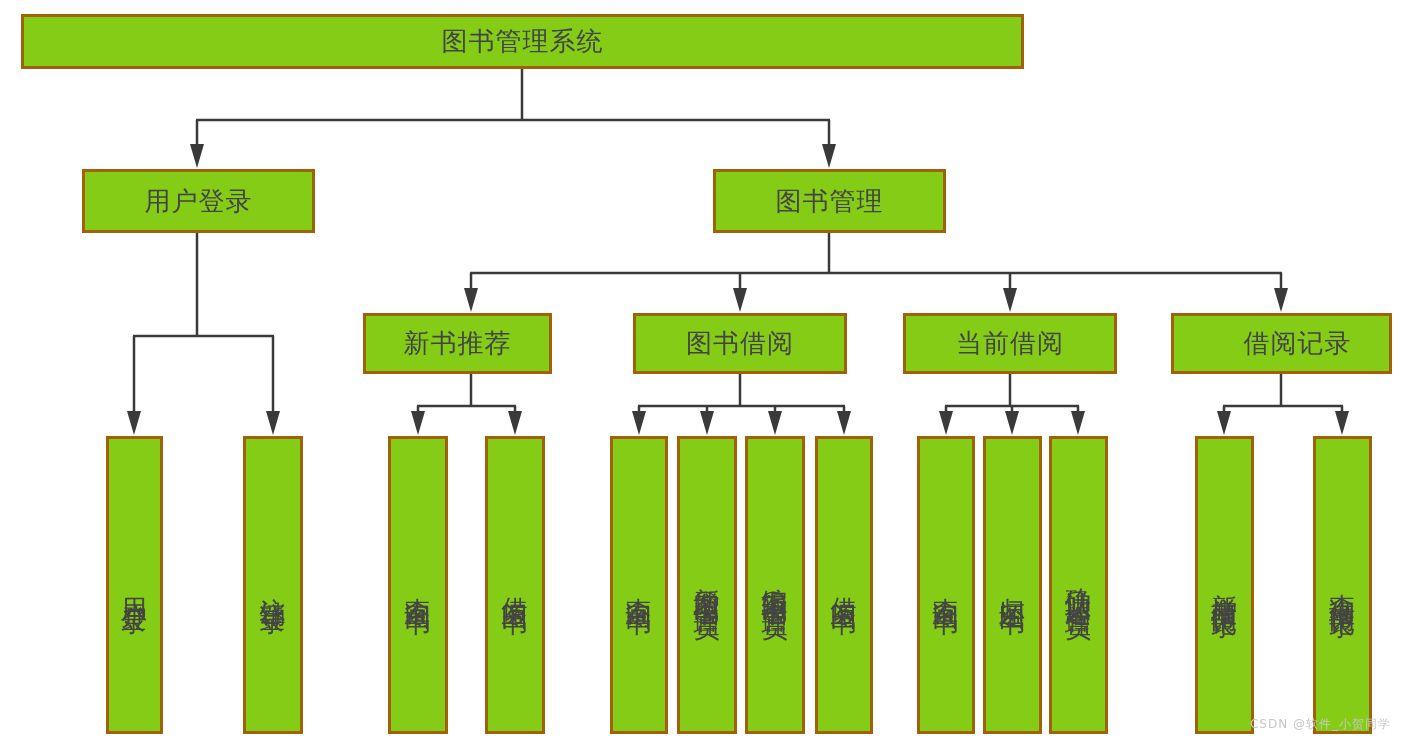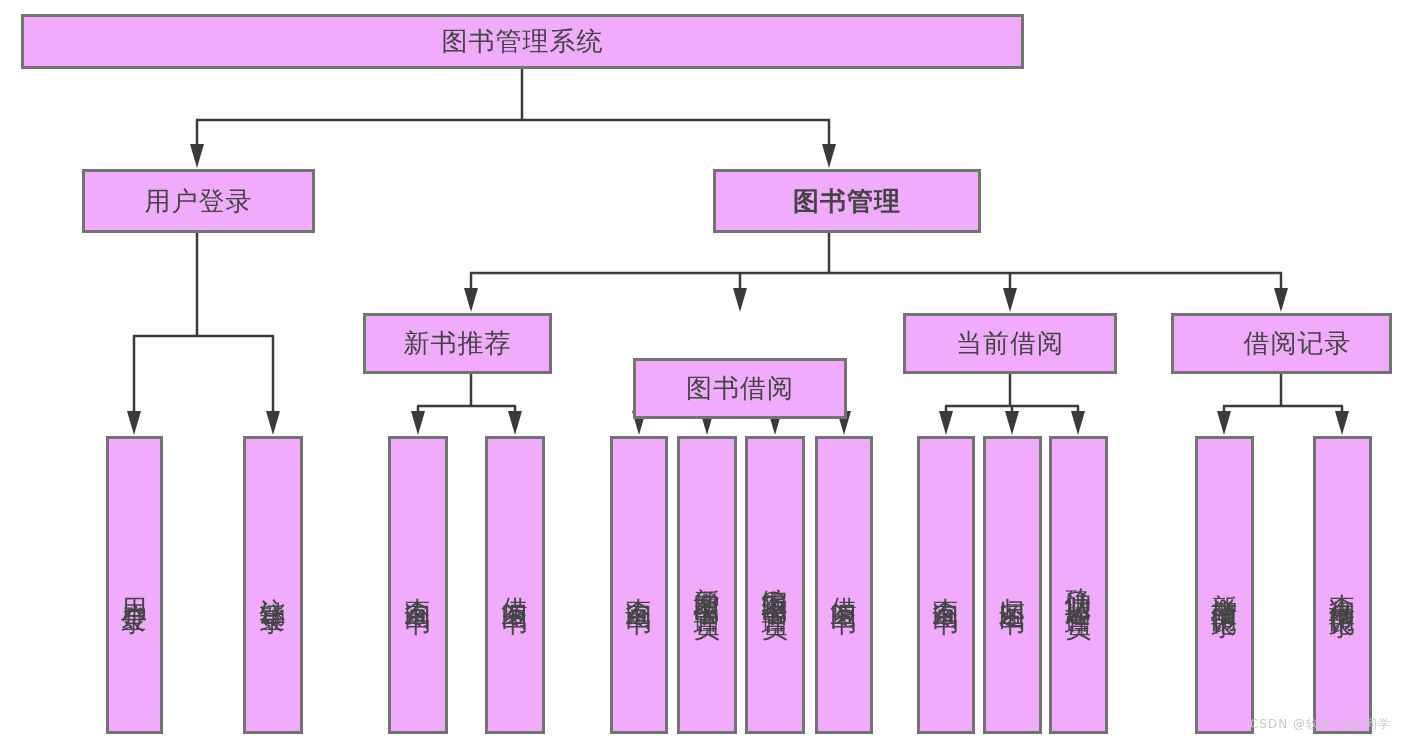--- a/index.html
+++ b/index.html
@@ -16,22 +16,22 @@
   }
   .connectors {
     position: absolute;
     left: 0; top: 0;
     width: 1405px; height: 747px;
     pointer-events: none;
   }
   .box {
     position: absolute;
     box-sizing: border-box;
-    border: 3px solid #737373;
-    background: #f0abfc;
+    border: 3px solid #a16207;
+    background: #84cc16;
     display: flex;
     align-items: center;
     justify-content: center;
     color: #444444;
   }
   .box-h {
     font-size: 26px;
     letter-spacing: 1px;
     white-space: nowrap;
   }
@@ -121,24 +121,24 @@
       <polygon points="1005,411 1019,411 1012,435"></polygon>
       <polygon points="1071,411 1085,411 1078,435"></polygon>
       <polygon points="1217,411 1231,411 1224,435"></polygon>
       <polygon points="1335,411 1349,411 1342,435"></polygon>
     </g>
   </svg>
 
   <div class="box box-h" style="left:21px; top:14px; width:1003px; height:55px;">图书管理系统</div>
 
   <div class="box box-h" style="left:82px; top:169px; width:233px; height:64px;">用户登录</div>
-  <div class="box box-h" style="left:713px; top:169px; width:268px; height:64px;font-weight:bold;">图书管理</div>
+  <div class="box box-h" style="left:713px; top:169px; width:233px; height:64px;">图书管理</div>
 
   <div class="box box-h" style="left:363px; top:313px; width:189px; height:61px;">新书推荐</div>
-  <div class="box box-h" style="left:633px; top:313px; width:214px; height:61px;margin-top:45px;">图书借阅</div>
+  <div class="box box-h" style="left:633px; top:313px; width:214px; height:61px;">图书借阅</div>
   <div class="box box-h" style="left:903px; top:313px; width:214px; height:61px;">当前借阅</div>
   <div class="box box-h" style="left:1171px; top:313px; width:221px; height:61px;padding-left:32px;">借阅记录</div>
 
   <div class="box box-v" style="left:106px; top:436px; width:57px; height:298px;">
     <span class="vtext">用户登录</span>
   </div>
   <div class="box box-v" style="left:243px; top:436px; width:60px; height:298px;">
     <span class="vtext">注销登录</span>
   </div>
 

